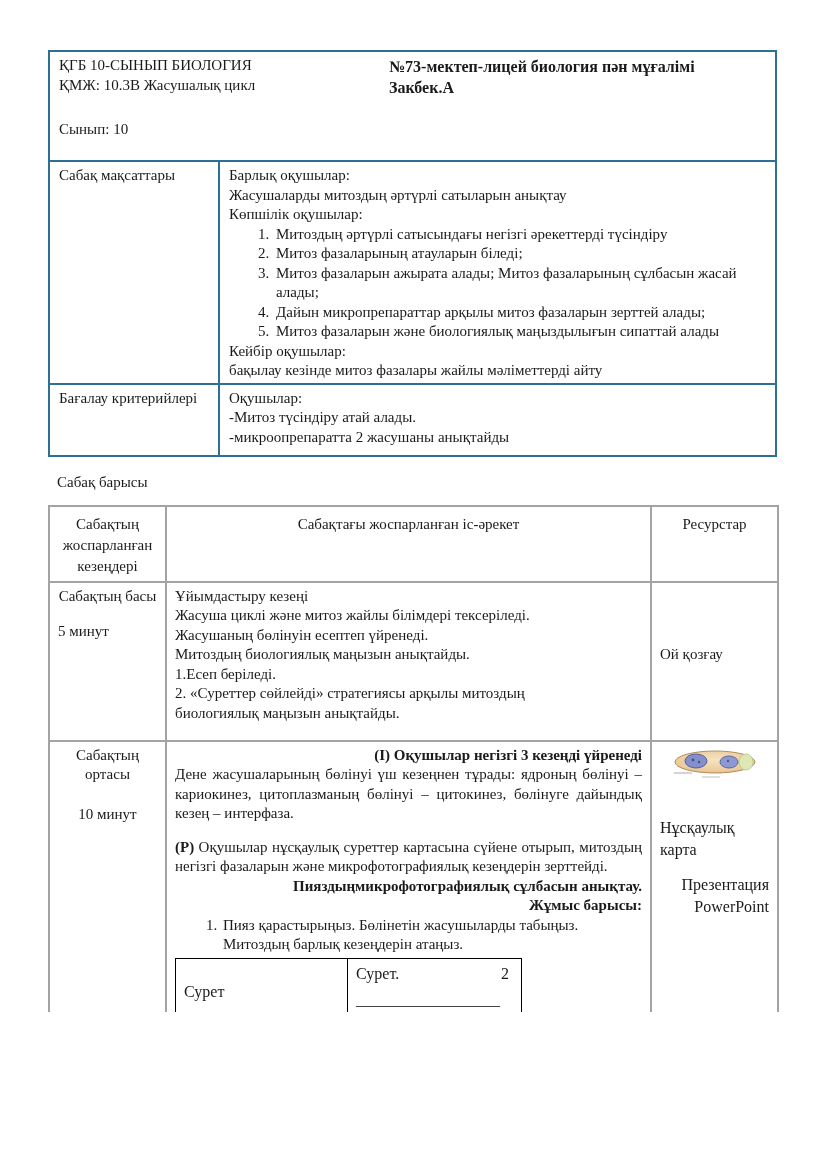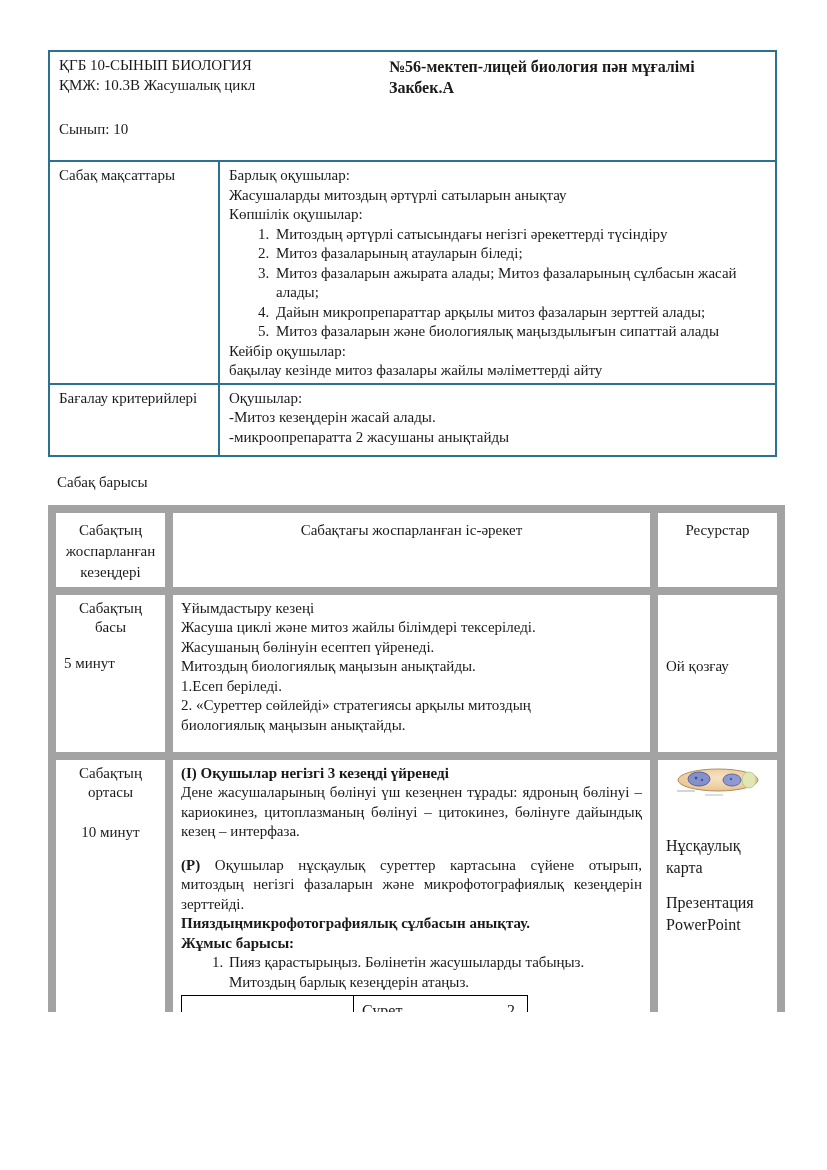--- a/index.html
+++ b/index.html
@@ -31,21 +31,21 @@
   .r-goals td { height:210px; }
   .r-crit td { height:64px; }
   ol.goals-list { margin:0; padding-left:44px; }
   ol.goals-list li { padding-left:3px; }
 
   
   .section-title { margin:17px 0 14px 9px; font-size:15px; }
 
   
   .t2 th, .t2 td {
-    border:8px solid #a3a3a3;
+    border:2px solid #a3a3a3;
     vertical-align:top;
     padding:4px 8px 4px 8px;
     font-size:15px; line-height:19.5px;
     font-weight:normal; text-align:left;
   }
   .t2 .c1 { width:117px; }
   .t2 .c2 { width:485px; }
   .t2 .c3 { width:127px; }
   .t2 thead th { text-align:center; height:60px; padding-top:7px; line-height:21px; }
   .t2 .row1 td { height:149px; }
@@ -54,21 +54,21 @@
   .stage { text-align:center; }
   .time-left { margin-top:16px; }
   .time-center { margin-top:20px; text-align:center; }
 
   .act1 { font-size:15.5px; line-height:21px; }
 
   .res-mid { padding-top:58px; }
 
   .act2 { font-size:16px; line-height:22px; }
   .p-just { text-align:justify; }
-  .bold { font-weight:bold; }
+  .bold { font-weight:bold;text-align:right; }
   .spacer { height:14px; }
   ol.step-list { margin:0; padding-left:46px; }
   ol.step-list li { padding-left:2px; }
 
   
   .fig-table { width:347px; margin-top:3px; border-collapse:collapse; table-layout:fixed; }
   .fig-table td {
     border:1.5px solid #000000;
     vertical-align:top;
     padding:2px 8px;
@@ -76,21 +76,21 @@
     font-size:16px; line-height:26px;
   }
   .fig-table .fc1 { width:172px; }
   .fig-title { display:flex; justify-content:space-between; padding-right:4px; }
   .fig-title-offset { margin-top:18px;flex-direction:column; }
 
   
   .res-cell { text-align:center; }
   .cell-img { display:block; margin:3px auto 0 auto; }
   .res1 { margin-top:36px; font-size:16px; line-height:22px; }
-  .res2 { margin-top:13px; text-align:left; font-size:16px; line-height:22px; }
+  .res2 { margin-top:13px; text-align:right; font-size:16px; line-height:22px; }
 </style>
 </head>
 <body>
 
 <div class="page">
   <div class="content">
 
     <table class="t1">
       <colgroup>
           <col class="c1">
@@ -98,21 +98,21 @@
         </colgroup>
       <tbody>
         <tr>
           <td colspan="2" class="hdr-cell">
             <div class="hdr-top">
               <div class="hdr-left">
                 <div>ҚГБ 10-СЫНЫП БИОЛОГИЯ</div>
                 <div>ҚМЖ: 10.3В Жасушалық цикл</div>
               </div>
               <div class="hdr-right">
-                <div>№56-мектеп-лицей биология пән мұғалімі</div>
+                <div>№73-мектеп-лицей биология пән мұғалімі</div>
                 <div>Закбек.А</div>
               </div>
             </div>
             <div class="class-line">Сынып: 10</div>
           </td>
         </tr>
 
 
         <tr class="r-goals">
           <td>Сабақ мақсаттары</td>
@@ -129,21 +129,21 @@
             </ol>
             <div>Кейбір оқушылар:</div>
             <div>бақылау кезінде митоз фазалары жайлы мәліметтерді айту</div>
           </td>
         </tr>
 
         <tr class="r-crit">
           <td>Бағалау критерийлері</td>
           <td>
             <div>Оқушылар:</div>
-            <div>-Митоз кезеңдерін жасай алады.</div>
+            <div>-Митоз түсіндіру атай алады.</div>
             <div>-микроопрепаратта 2 жасушаны анықтайды</div>
           </td>
         </tr>
       </tbody>
     </table>
 
     <div class="section-title">Сабақ барысы</div>
 
     <table class="t2">
       <colgroup>

